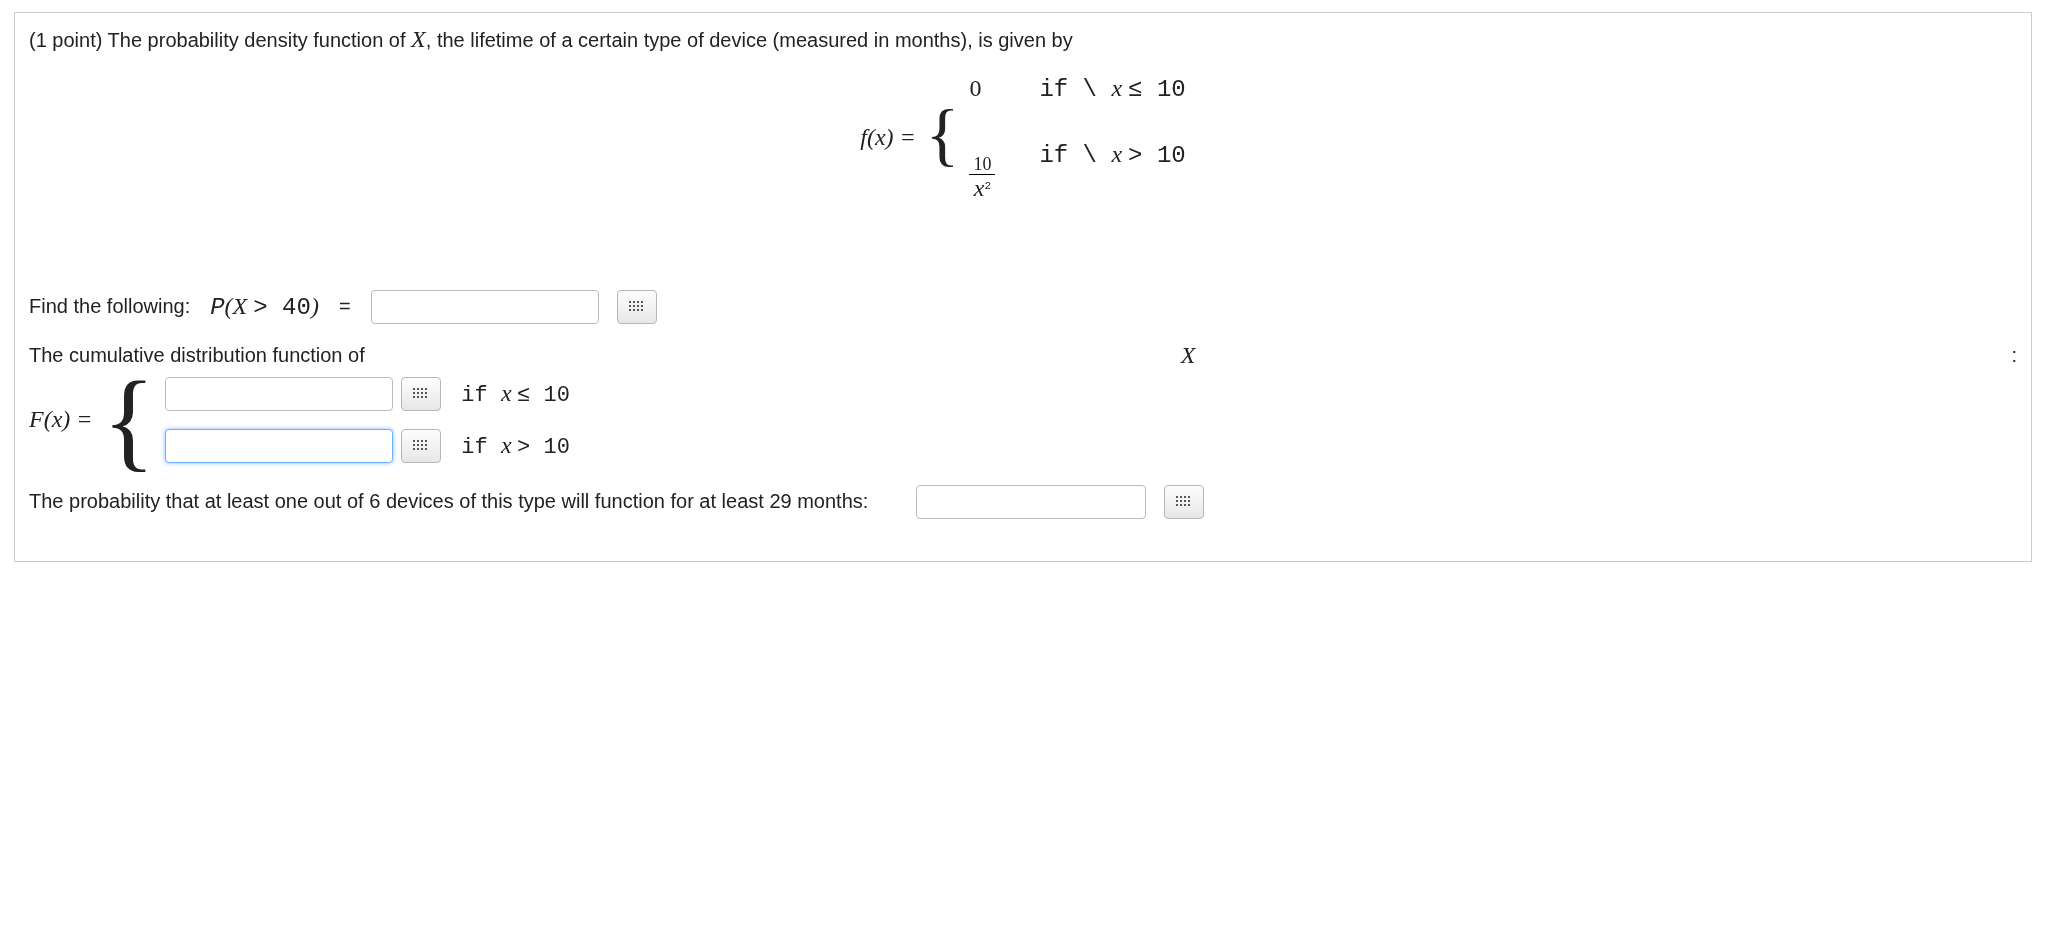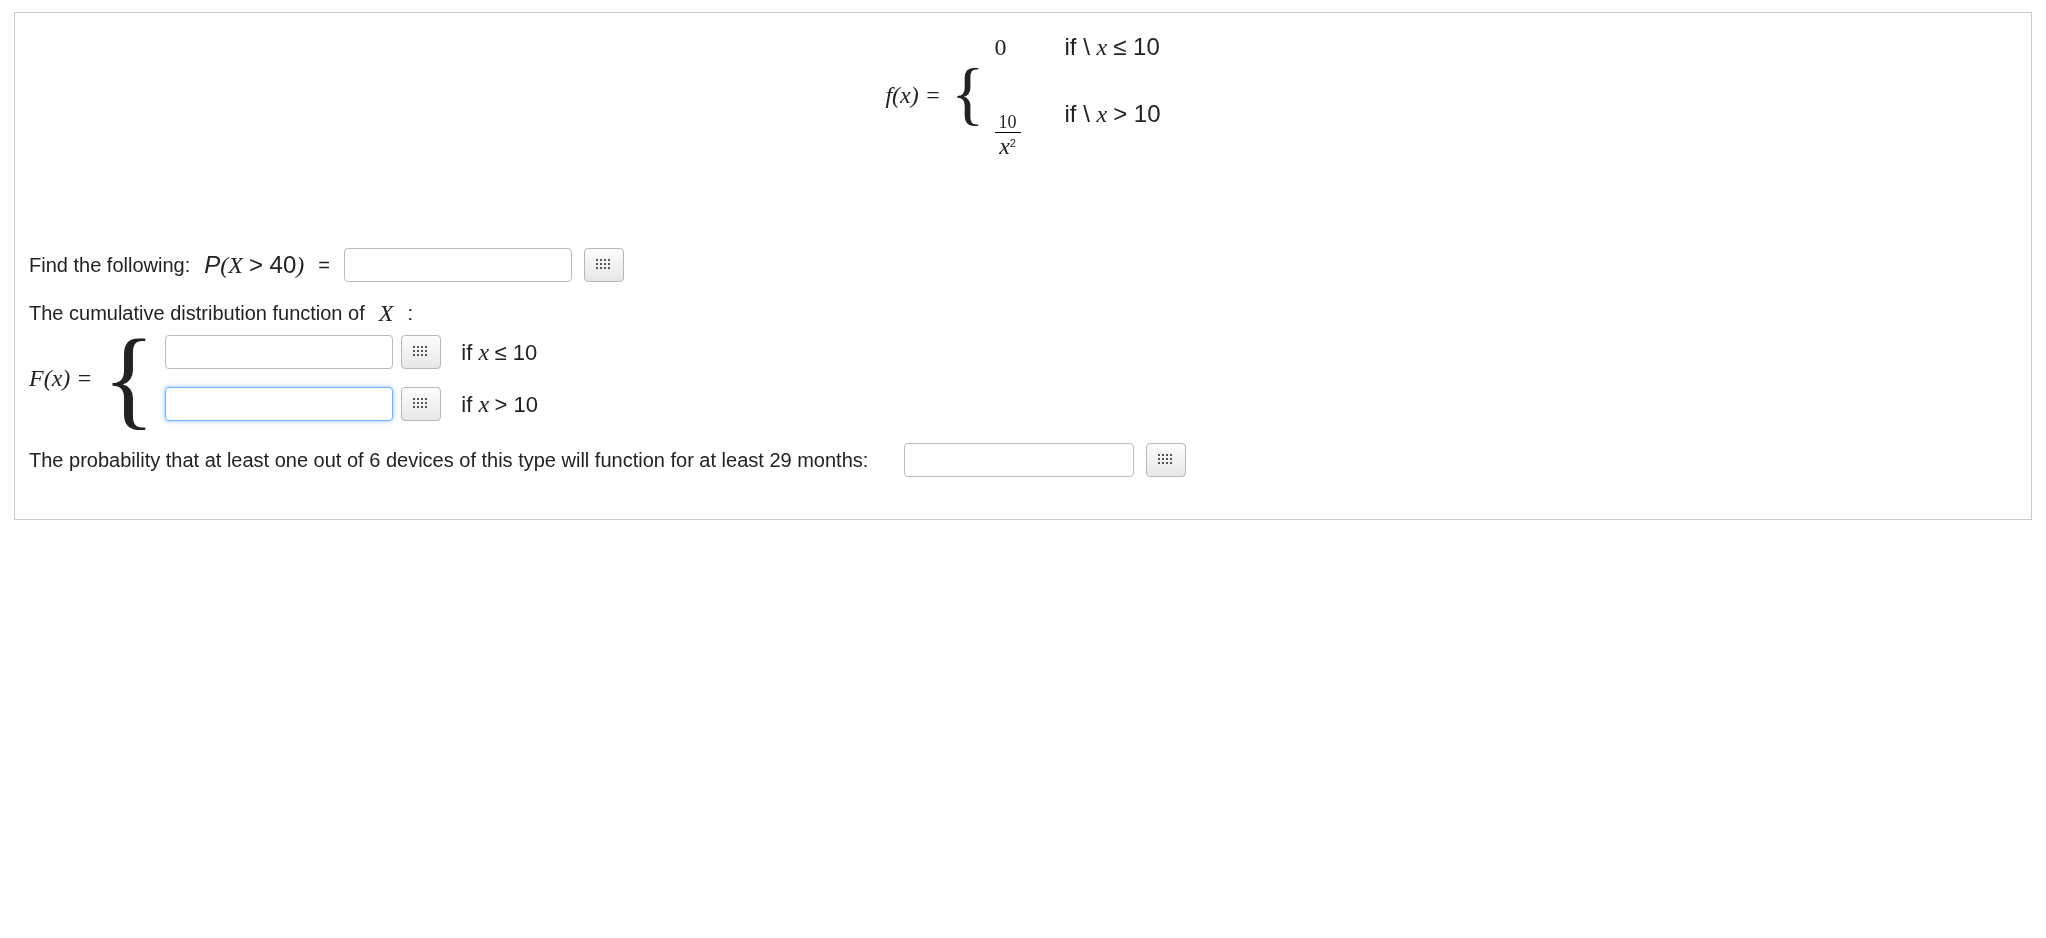--- a/index.html
+++ b/index.html
@@ -11,21 +11,21 @@
     background: #fff;
     width: 2046px;
     box-sizing: border-box;
   }
   .container {
     border: 1px solid #ccc;
     padding: 10px 14px 24px 14px;
     box-sizing: border-box;
   }
   .math-italic { font-family: "Times New Roman", Times, serif; font-style: italic; font-size: 24px; }
-  .math-rm { font-family: Liberation Sans, sans-serif; font-style: normal; }
+  .math-rm { font-family: Liberation Mono, monospace; font-style: normal; }
   .intro { margin: 0 0 18px 0; line-height: 1.4; }
 
   
   .piecewise-center {
     text-align: center;
     margin: 10px 0 90px 0;
   }
   .piecewise-wrap {
     display: inline-flex;
     align-items: center;
@@ -39,21 +39,21 @@
     top: -2px;
   }
   .cases { display: inline-flex; flex-direction: column; gap: 8px; text-align: left; }
   .case-row { display: flex; align-items: center; gap: 30px; }
   .case-val { min-width: 40px; text-align: left; font-family: "Times New Roman", Times, serif; font-size: 24px; }
   .case-cond { font-family: "Times New Roman", Times, serif; font-size: 24px; }
   .frac { display:inline-flex; flex-direction:column; align-items:center; font-family:"Times New Roman", serif; font-size:18px; line-height:1;margin-top:44px; }
   .frac .num { border-bottom: 1px solid #000; padding: 0 4px 1px 4px; }
   .frac .den { padding-top: 1px; }
 
-  .row { display: flex; align-items: center; flex-wrap: wrap; gap: 14px; margin: 18px 0; }
+  .row { display: flex; align-items: center; flex-wrap: wrap; gap: 20px; margin: 18px 0; }
 
   input.answer {
     font-size: 18px;
     height: 34px;
     width: 228px;
     padding: 2px 6px;
     border: 1px solid #bbb;
     border-radius: 4px;
     box-sizing: border-box;
   }
@@ -100,20 +100,23 @@
   .Fx-row { display: flex; align-items: center; gap: 10px; }
   .cond-text { font-family: "Times New Roman", Times, serif; font-size: 22px; margin-left: 10px; }
 
   .last-row input.answer { width: 230px; }
 </style>
 </head>
 <body>
 
 <div class="container">
 
+  <p class="intro">
+    <span>(1 point) </span><span>The probability density function of </span><span class="math-italic">X</span><span>, the lifetime of a certain type of device (measured in months), is given by</span>
+  </p>
 
   <div class="piecewise-center">
     <div class="piecewise-wrap">
       <span class="math-italic" style="font-size:24px;">f(x) = </span>
       <span class="brace-big">{</span>
       <div class="cases">
         <div class="case-row">
           <span class="case-val">0</span>
           <span class="case-cond">
             <span class="math-rm">if \ </span><span class="math-italic">x</span> <span class="math-rm">≤ 10</span>
@@ -150,21 +153,21 @@
           <span></span>
           <span></span>
         <span></span>
           <span></span>
           <span></span>
           <span></span>
       </span>
     </button>
   </div>
 
-  <div class="row" style="margin-bottom:4px;">
+  <div class="row" style="margin-bottom:4px;justify-content:space-between;">
     <span>The cumulative distribution function of </span>
       <span class="math-italic">X</span>
       <span>:</span>
   </div>
 
   <div class="Fx-wrap">
     <span class="math-italic" style="font-size:24px;">F(x) = </span>
     <span class="brace-xbig">{</span>
     <div class="Fx-cases">
       <div class="Fx-row">

